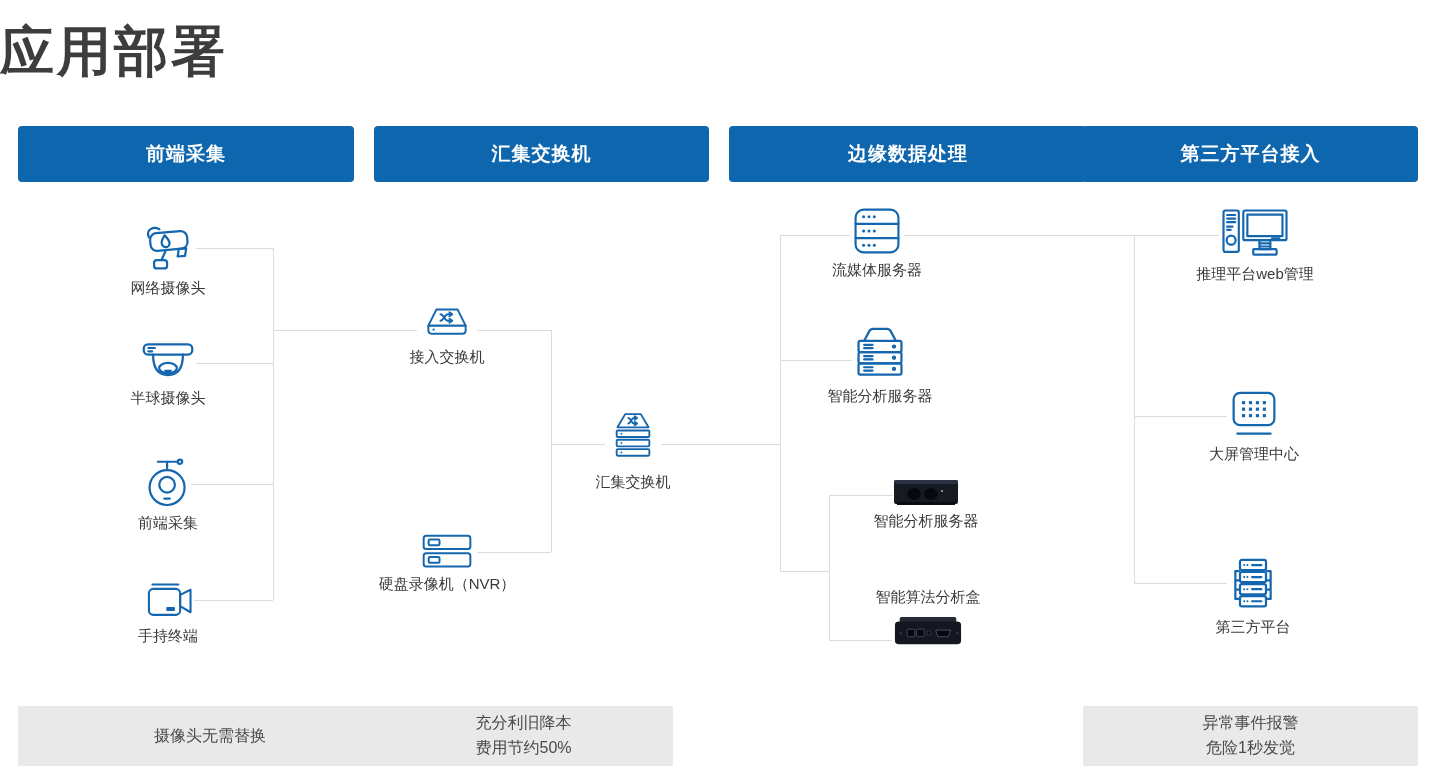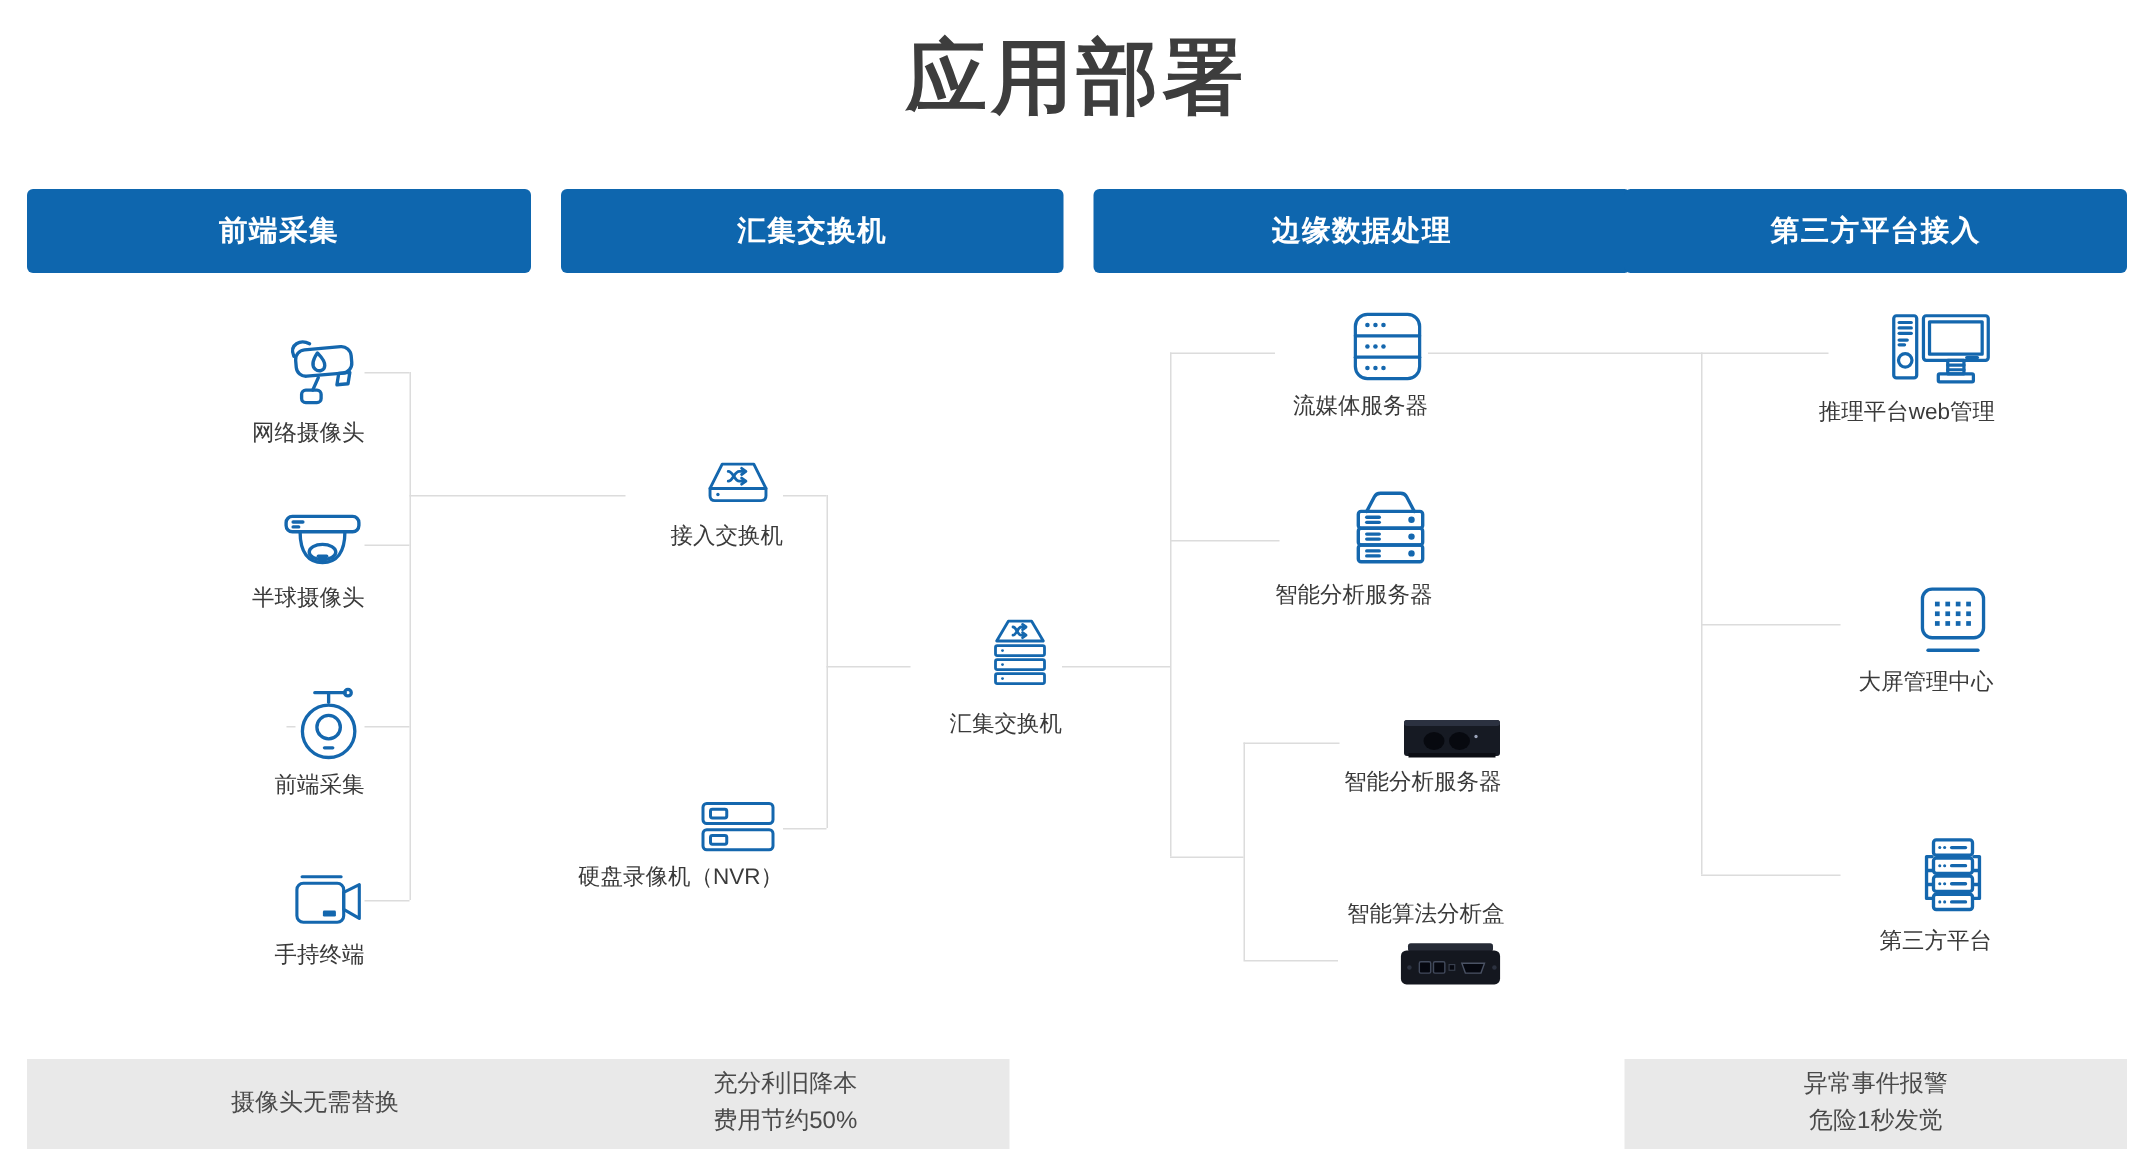--- a/index.html
+++ b/index.html
@@ -1,32 +1,32 @@
 <!DOCTYPE html>
 <html><head>
 <meta charset="utf-8">
 <style>
   *{margin:0;padding:0;box-sizing:border-box}
   html,body{background:#fff}
   body{font-family:"Liberation Sans","DejaVu Sans",sans-serif;color:#3a3a3a}
   .canvas{position:relative;width:1436px;height:782px;background:#ffffff;overflow:hidden}
-  .title{position:absolute;top:16px;left:0;width:100%;text-align:center;
+  .title{position:absolute;top:16px;left:0;width:100%;
          font-size:54px;font-weight:bold;color:#3d3d3d;letter-spacing:3px}
   .hdr{position:absolute;top:126px;height:56px;background:#0e66ae;border-radius:4px;
        color:#fff;font-size:19px;font-weight:bold;letter-spacing:1px;
        display:flex;align-items:center;justify-content:center}
   .ftr{position:absolute;top:706px;height:60px;background:#e9e9e9;color:#4a4a4a;
        font-size:16px;line-height:1.55;display:flex;flex-direction:column;
        align-items:center;justify-content:center;text-align:center}
   .hl{position:absolute;height:1px;background:#dcdcdc}
   .vl{position:absolute;width:1px;background:#dcdcdc}
-  .node{position:absolute;width:150px;display:flex;flex-direction:column;align-items:flex-end;z-index:2}
+  .node{position:absolute;width:150px;display:flex;flex-direction:column;align-items:center;z-index:2}
   .node .label{margin-top:5px;font-size:15px;color:#3a3a3a;white-space:nowrap}
   .node.label-top{flex-direction:column-reverse}
-  .node.label-top .label{margin:12px 0 8px 0}
+  .node.label-top .label{margin:0 0 8px 0}
   .icon{display:block;background:#fff}
   svg{display:block}
   .ic{stroke:#1467ae;fill:none;stroke-width:2.4;stroke-linecap:round;stroke-linejoin:round}
   .fl{fill:#1467ae;stroke:none}
 </style>
 </head>
 <body>
 
 <div class="canvas">
 

